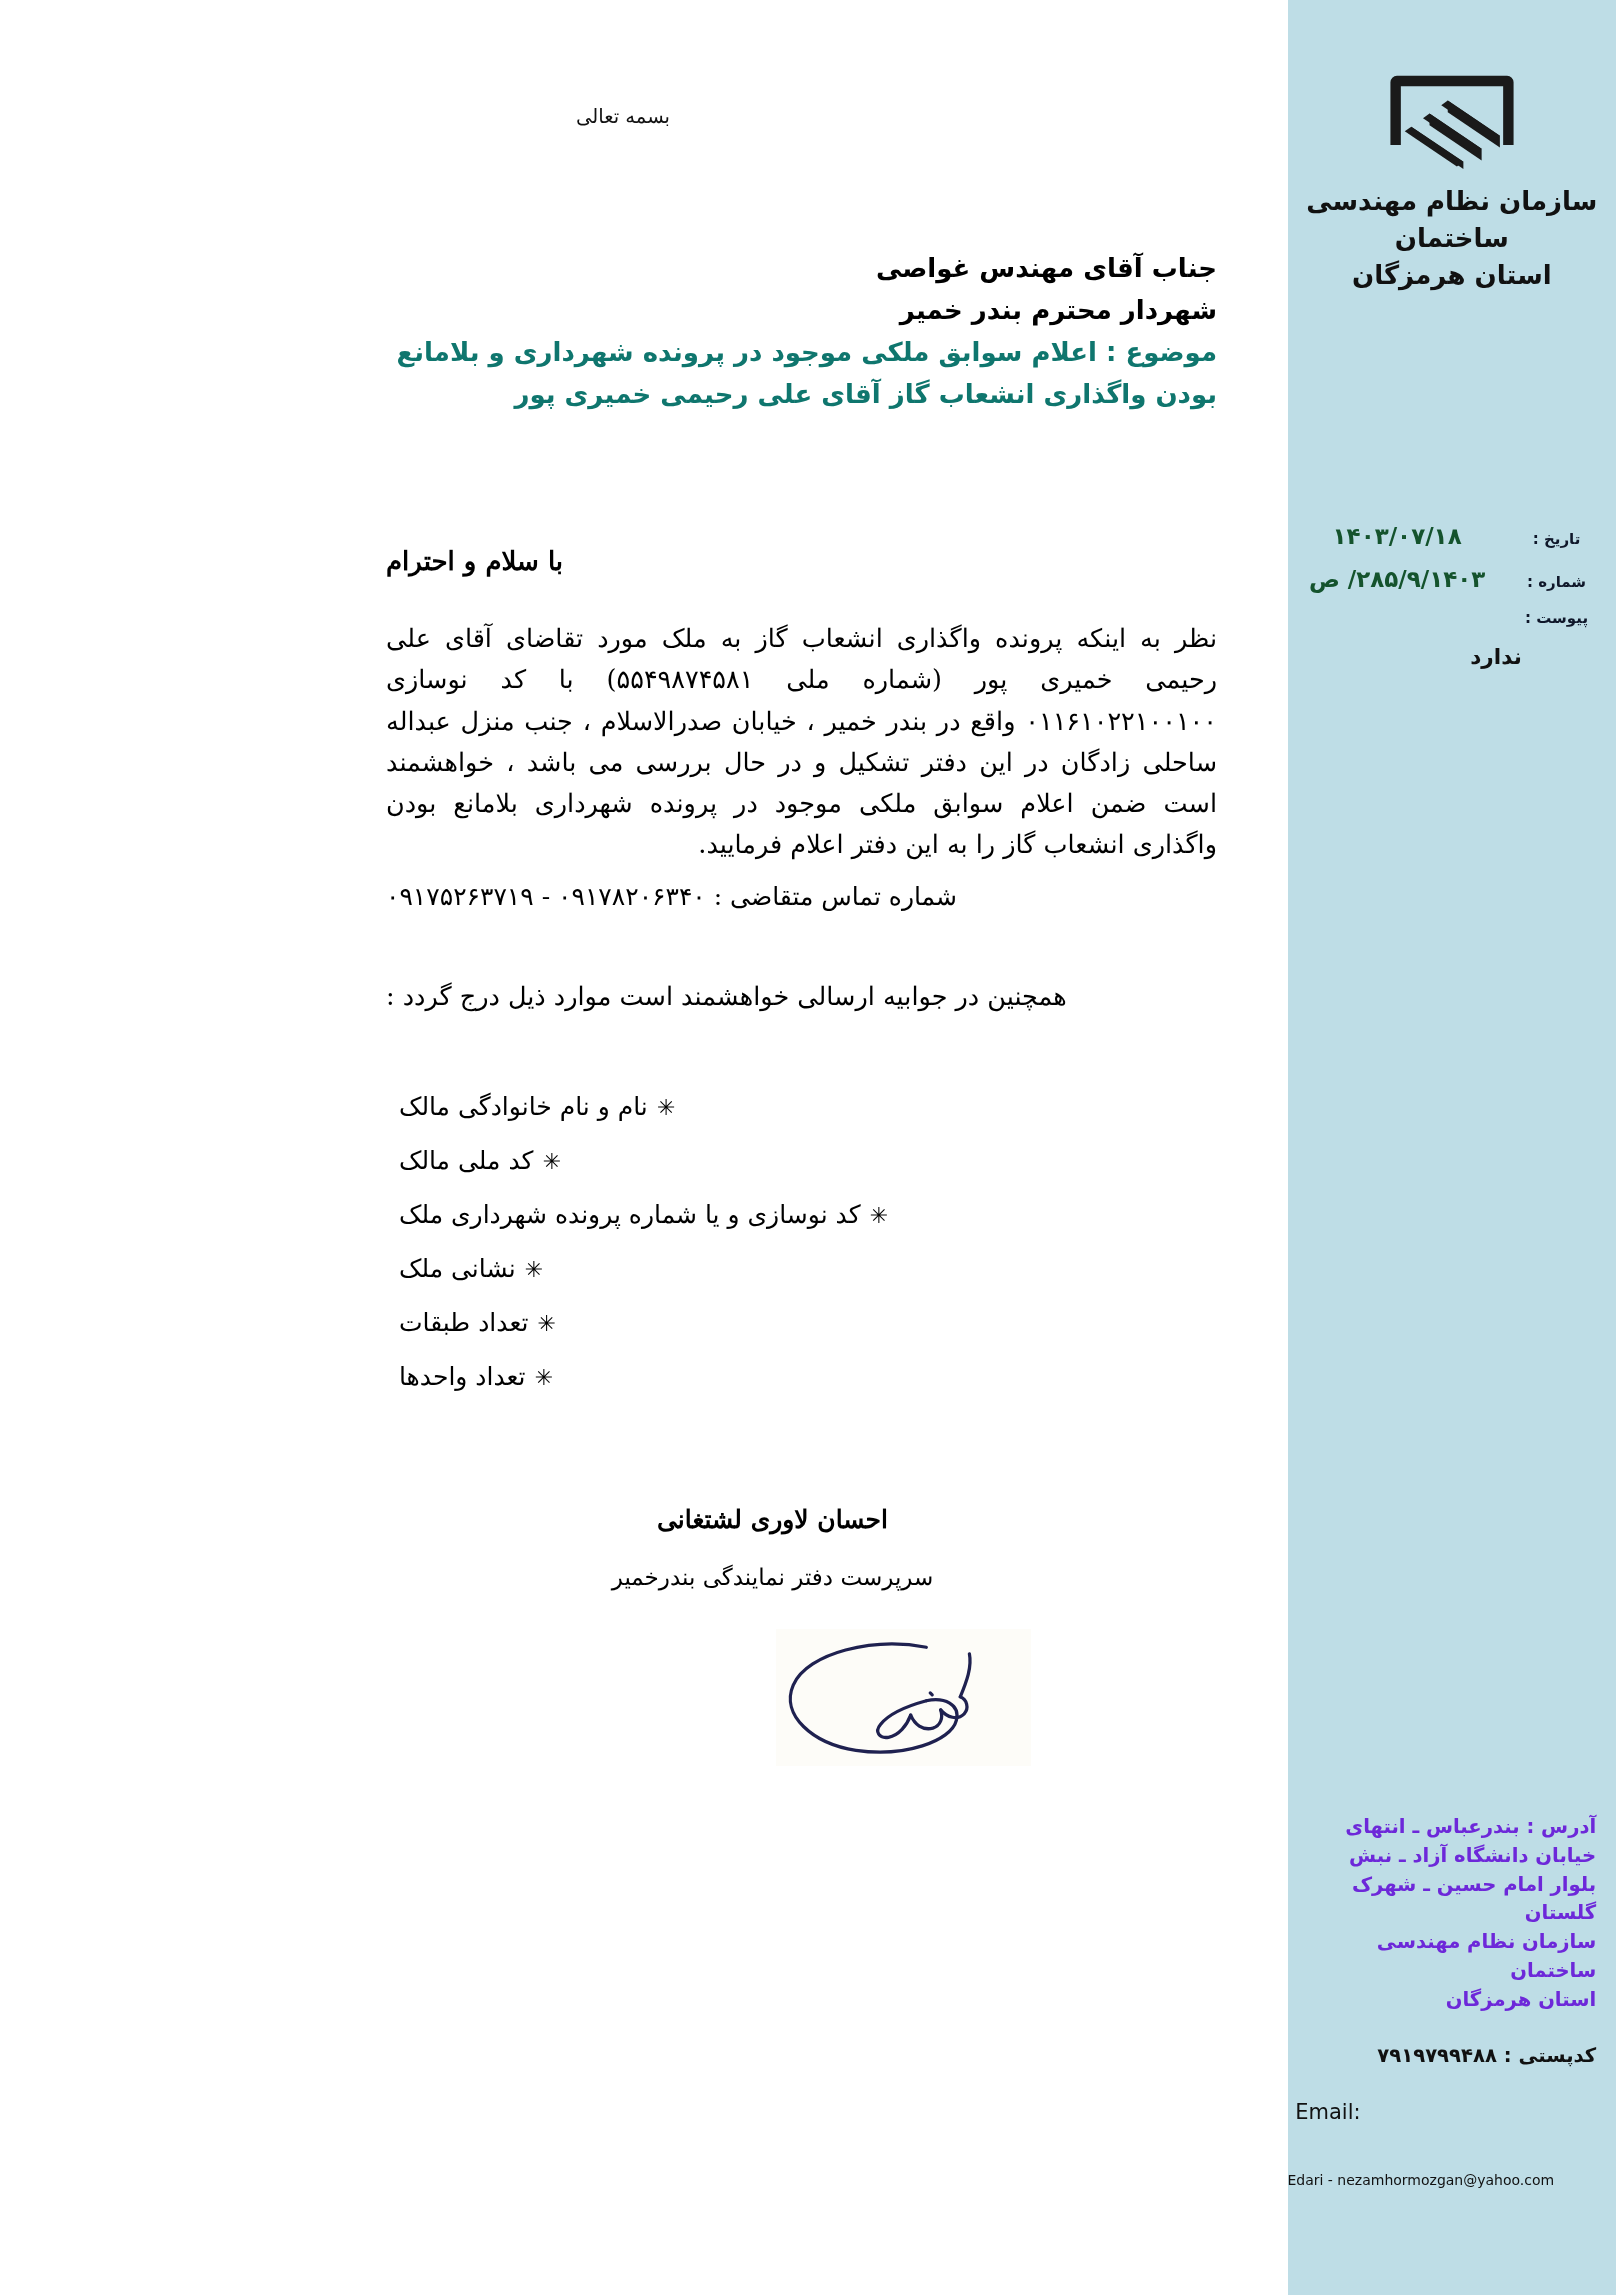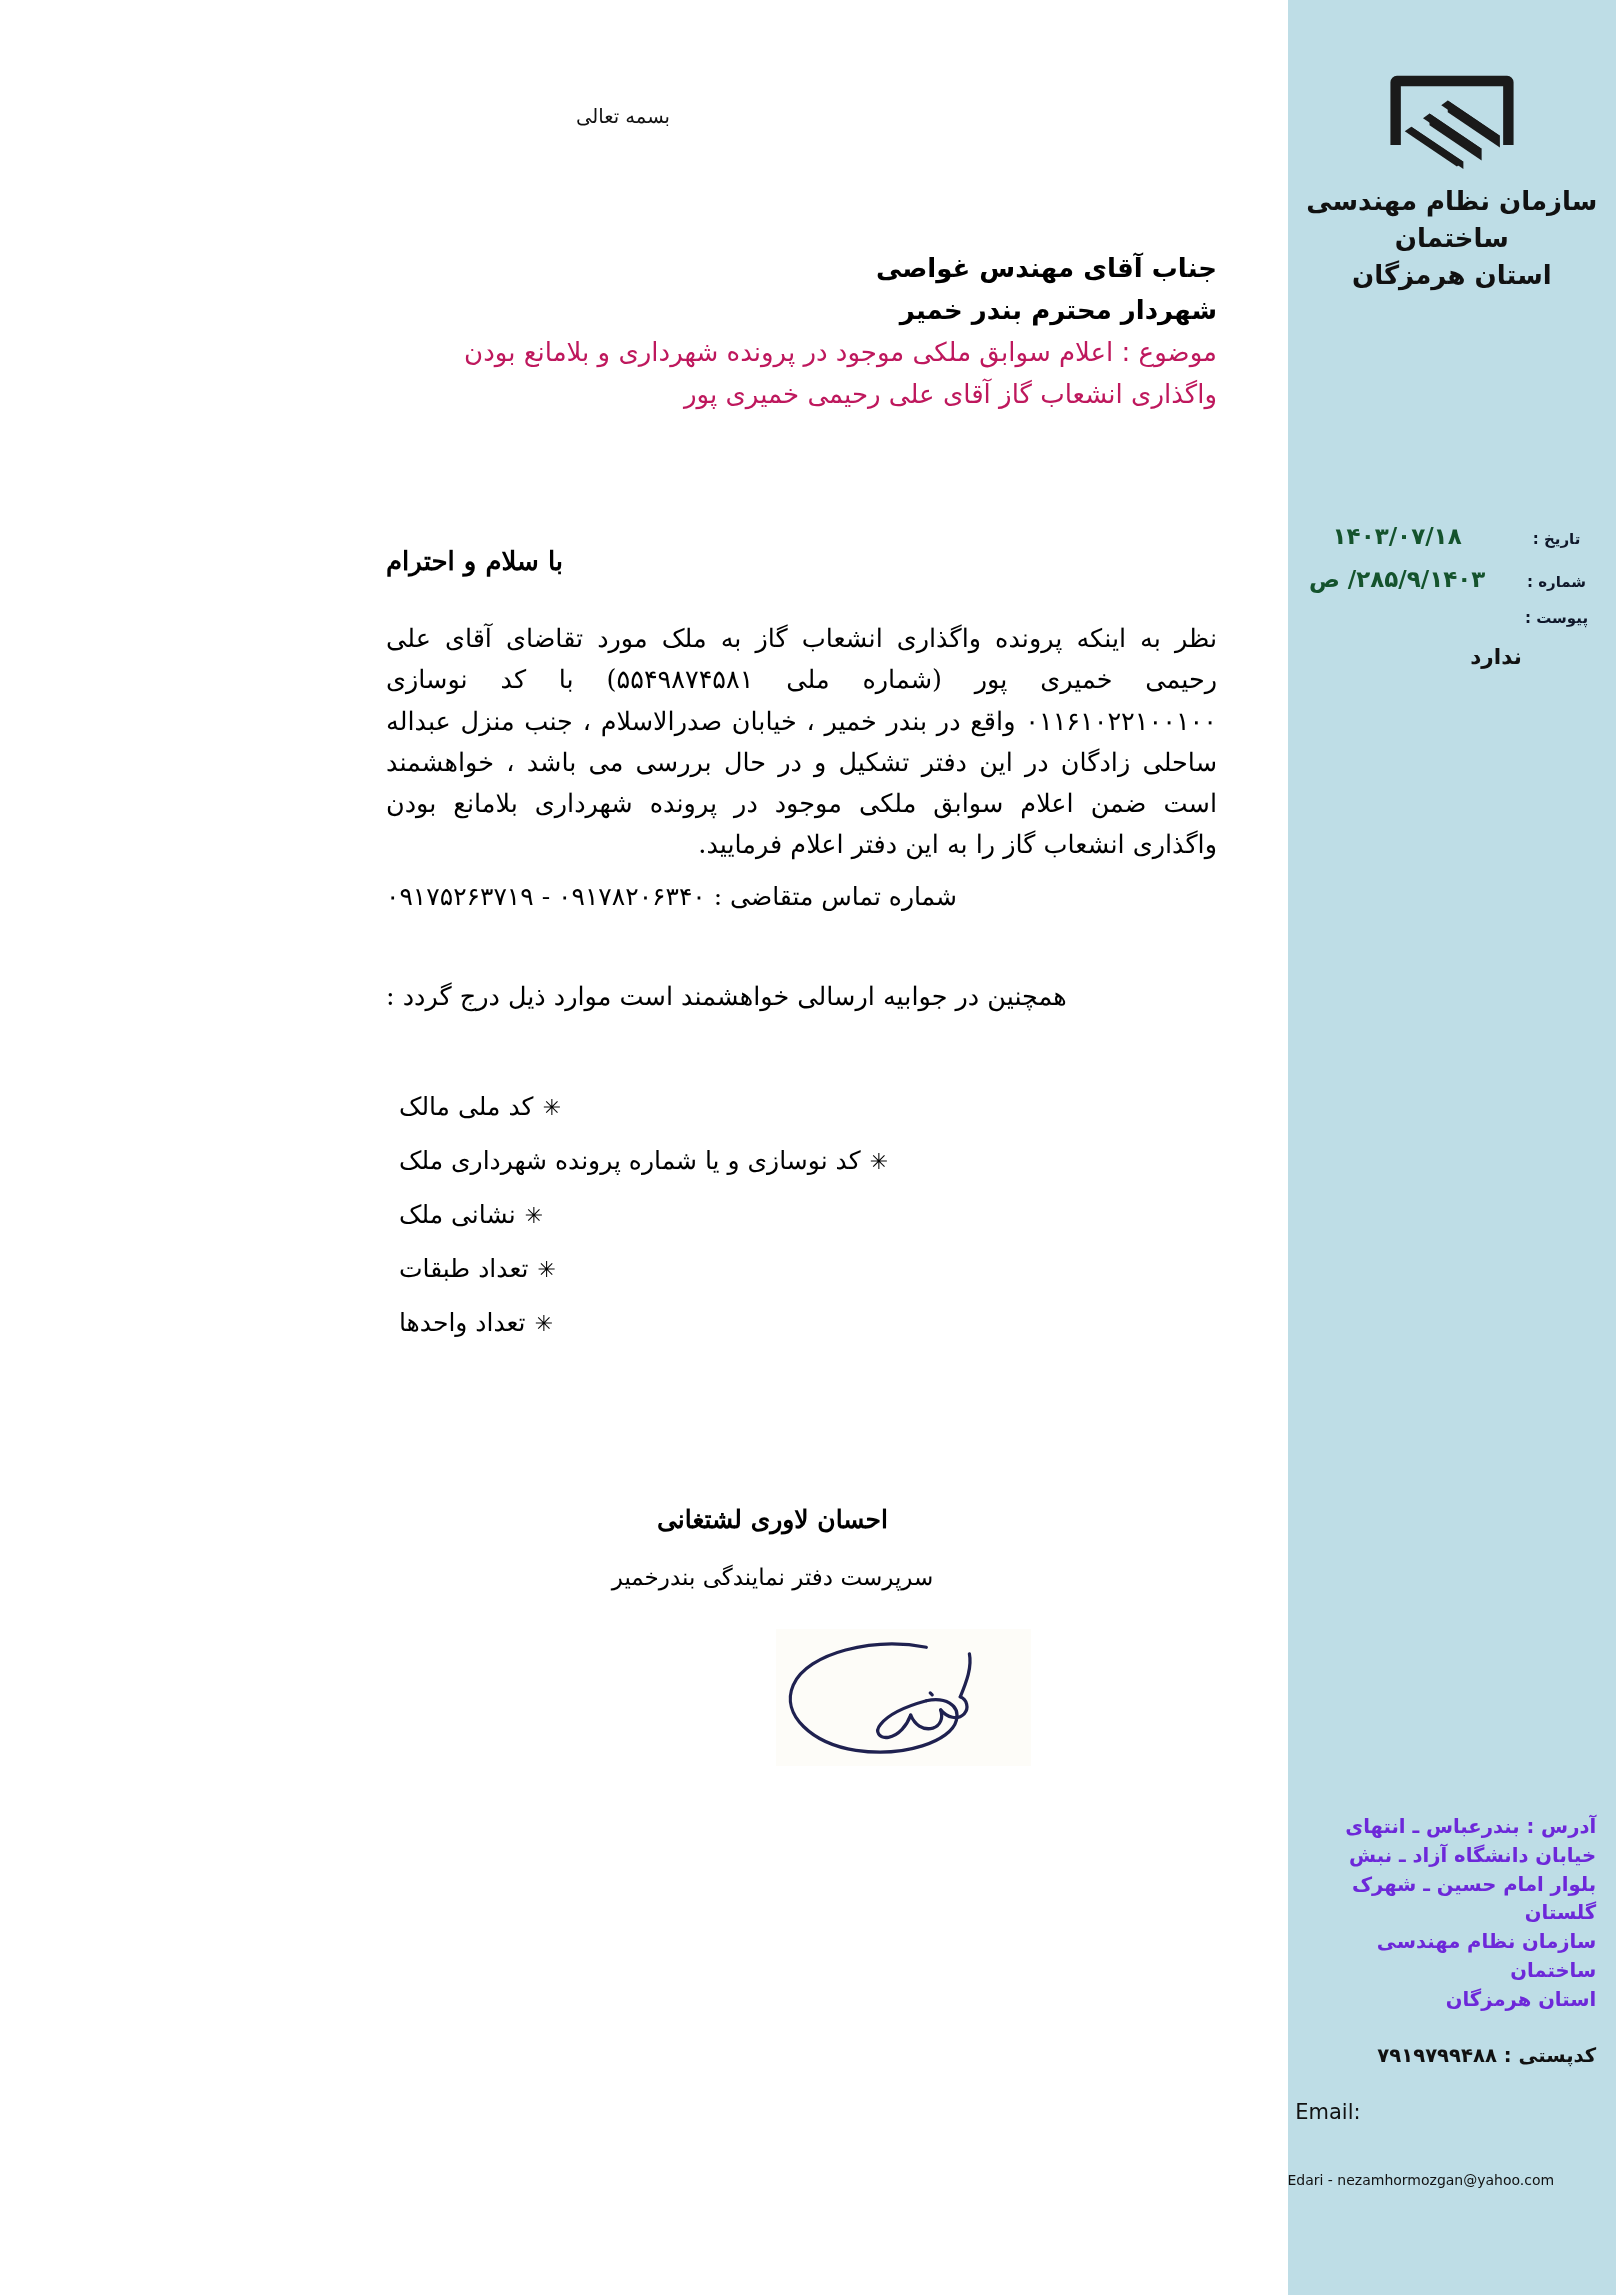--- a/index.html
+++ b/index.html
@@ -172,24 +172,24 @@
   }
   .addressee-line {
     font-family: "DejaVu Sans", sans-serif;
     font-weight: bold;
     font-size: 26px;
     line-height: 1.62;
     color: #000000;
   }
   .subject-line {
     font-family: "DejaVu Sans", sans-serif;
-    font-weight: normal;
+    font-weight: bold;
     font-size: 26px;
     line-height: 1.62;
-    color: #be185d;
+    color: #0f766e;
     text-align: right;
     direction: rtl;
   }
 
   .greeting {
     position: absolute;
     top: 546px;
     right: 406px;
     width: 831px;
     text-align: left;
@@ -362,20 +362,23 @@
   <div class="greeting">با سلام و احترام</div>
 
   <div class="body-par">نظر به اینکه پرونده واگذاری انشعاب گاز به ملک مورد تقاضای آقای علی رحیمی خمیری پور (شماره ملی ۵۵۴۹۸۷۴۵۸۱) با کد نوسازی ۰۱۱۶۱۰۲۲۱۰۰۱۰۰ واقع در بندر خمیر ، خیابان صدرالاسلام ، جنب منزل عبداله ساحلی زادگان در این دفتر تشکیل و در حال بررسی می باشد ، خواهشمند است ضمن اعلام سوابق ملکی موجود در پرونده شهرداری بلامانع بودن واگذاری انشعاب گاز را به این دفتر اعلام فرمایید.</div>
 
   <div class="phone-line">شماره تماس متقاضی : ۰۹۱۷۸۲۰۶۳۴۰ - ۰۹۱۷۵۲۶۳۷۱۹</div>
 
   <div class="followup">همچنین در جوابیه ارسالی خواهشمند است موارد ذیل درج گردد :</div>
 
   <ul class="req-list">
     <li class="req-item">
+      <span class="req-bullet">✳</span><span>نام و نام خانوادگی مالک</span>
+    </li>
+    <li class="req-item">
       <span class="req-bullet">✳</span><span>کد ملی مالک</span>
     </li>
     <li class="req-item">
       <span class="req-bullet">✳</span><span>کد نوسازی و یا شماره پرونده شهرداری ملک</span>
     </li>
     <li class="req-item">
       <span class="req-bullet">✳</span><span>نشانی ملک</span>
     </li>
     <li class="req-item">
       <span class="req-bullet">✳</span><span>تعداد طبقات</span>

